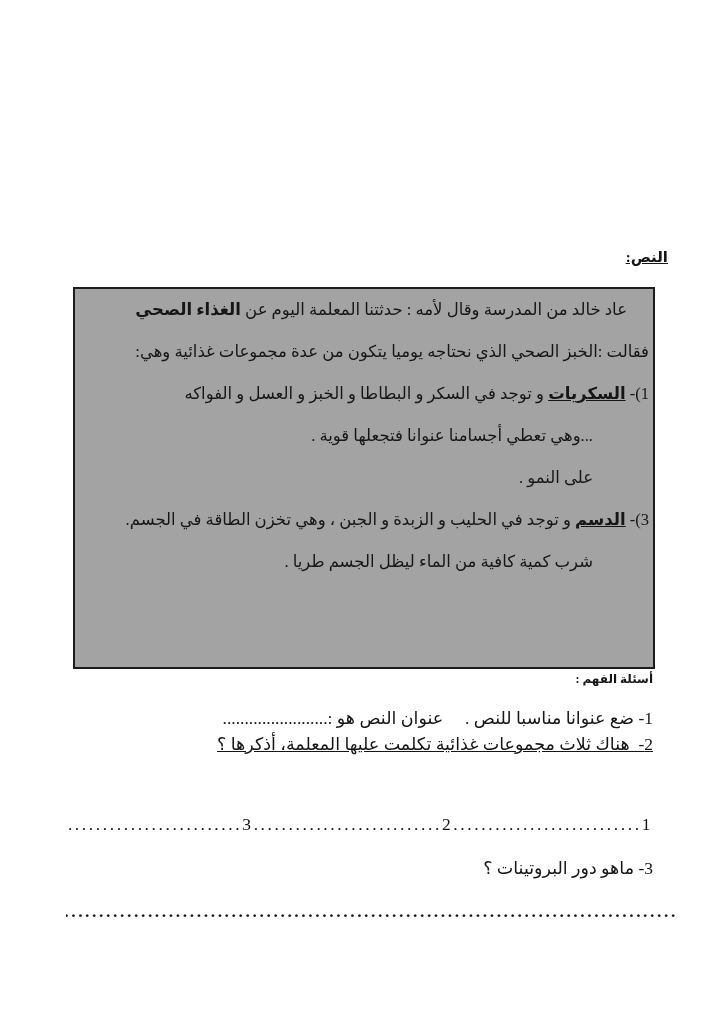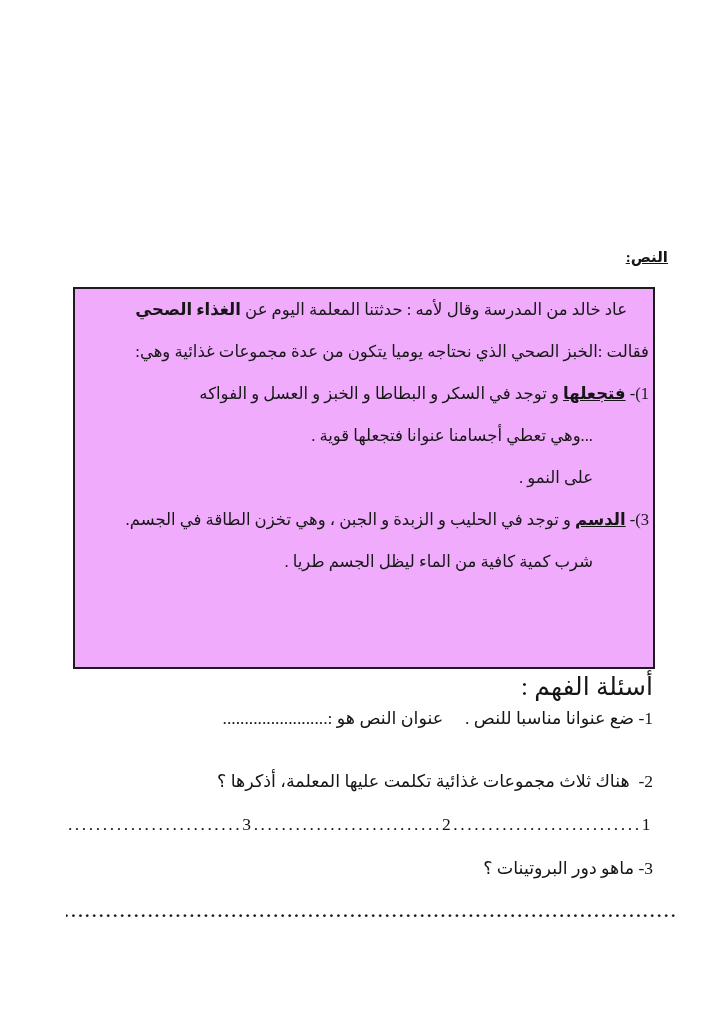--- a/index.html
+++ b/index.html
@@ -14,42 +14,42 @@
   .passage-label{
     position:absolute;top:248px;right:56px;
     direction:rtl;
     font-size:15px;font-weight:bold;text-decoration:underline;
   }
   .passage-box{
     position:absolute;top:287px;left:73px;right:69px;height:378px;
     border:2px solid #1c1c1c;
     padding:0 4px;
     box-sizing:content-box;
-    background:#f0abfc;
+    background:#a3a3a3;
   }
   .pline{
     direction:rtl;text-align:right;
     font-size:16.5px;line-height:42px;height:42px;
     white-space:nowrap;overflow:hidden;
   }
   .seg-b{font-weight:bold;}
   .seg-u{text-decoration:underline;}
   .questions-heading{
     position:absolute;top:672px;right:71px;
     direction:rtl;
-    font-size:25px;font-weight:normal;
+    font-size:12px;font-weight:bold;
   }
   .q{
     position:absolute;right:71px;left:64px;
     direction:rtl;text-align:right;
     font-size:17.5px;line-height:24px;
     white-space:nowrap;overflow:hidden;
   }
   .q1{top:706px;}
-  .q2{top:769px;}
+  .q2{top:732px;text-decoration:underline;}
   .q3{top:856px;}
   .ansline{
     position:absolute;top:811px;left:66px;right:71px;
     direction:rtl;text-align:right;
     font-size:17.5px;line-height:26px;height:26px;
     letter-spacing:2.6px;
     white-space:nowrap;overflow:hidden;
   }
   .dotline{
     position:absolute;top:898px;left:66px;right:46px;
@@ -62,21 +62,21 @@
 </head>
 <body>
 
 <div class="page">
 
   <div class="passage-label">النص:</div>
 
   <div class="passage-box" id="passage-box">
       <div class="pline" style="padding-right: 22px;"><span>عاد خالد من المدرسة وقال لأمه : حدثتنا المعلمة اليوم عن </span><span class="seg-b">الغذاء الصحي</span></div>
       <div class="pline"><span>فقالت :الخبز الصحي الذي نحتاجه يوميا يتكون من عدة مجموعات غذائية وهي:</span></div>
-      <div class="pline"><span>1)- </span><span class="seg-b seg-u">فتجعلها</span><span> و توجد في السكر و البطاطا و الخبز و العسل و الفواكه</span></div>
+      <div class="pline"><span>1)- </span><span class="seg-b seg-u">السكريات</span><span> و توجد في السكر و البطاطا و الخبز و العسل و الفواكه</span></div>
       <div class="pline" style="padding-right: 56px;"><span>...وهي تعطي أجسامنا عنوانا فتجعلها قوية .</span></div>
       <div class="pline" style="padding-right: 56px;"><span>على النمو .</span></div>
       <div class="pline"><span>3)- </span><span class="seg-b seg-u">الدسم</span><span> و توجد في الحليب و الزبدة و الجبن ، وهي تخزن الطاقة في الجسم.</span></div>
       <div class="pline" style="padding-right: 56px;"><span>شرب كمية كافية من الماء ليظل الجسم طريا .</span></div>
     </div>
 
   <div class="questions-heading">أسئلة الفهم :</div>
 
   <div class="q q1">1- ضع عنوانا مناسبا للنص .&nbsp;&nbsp;&nbsp;&nbsp; عنوان النص هو :........................</div>
 

